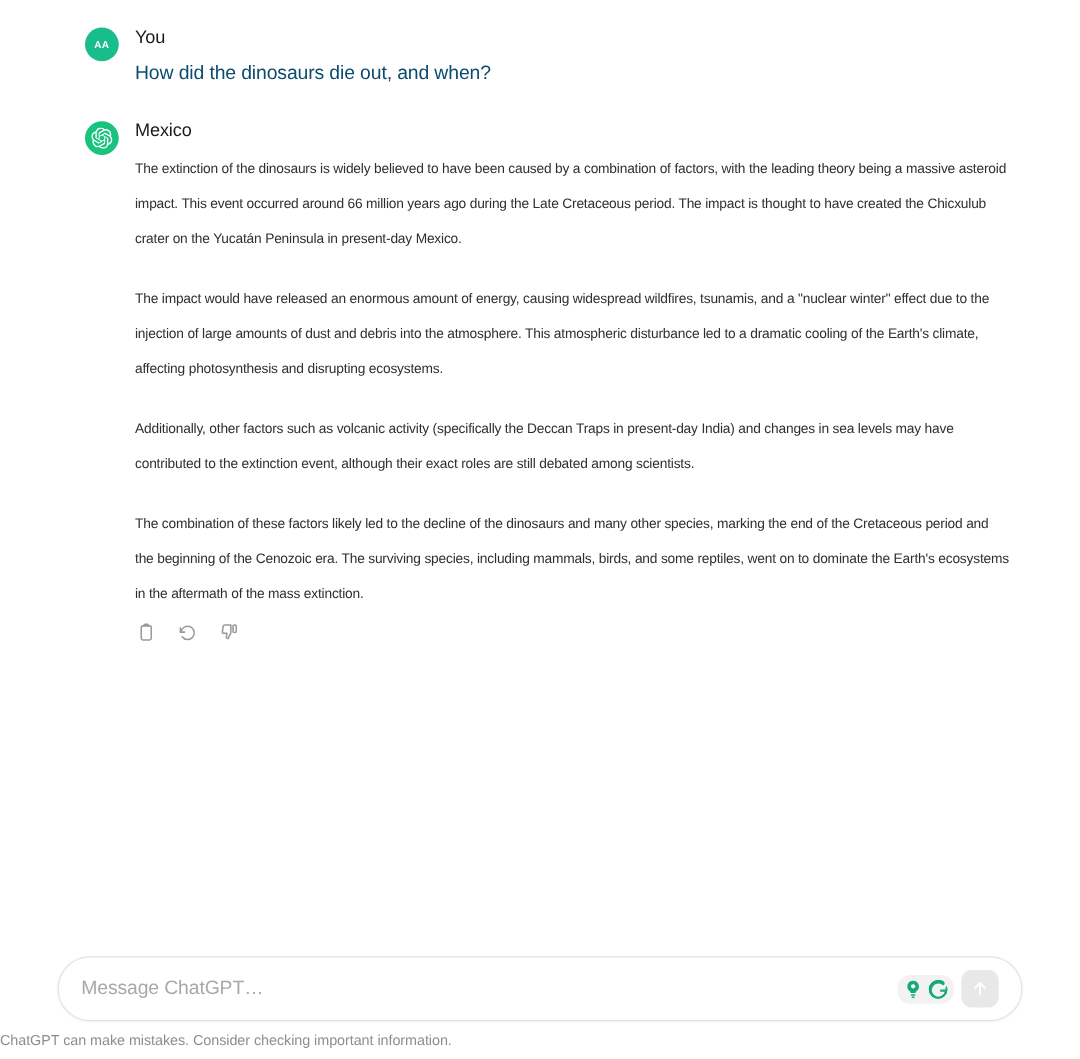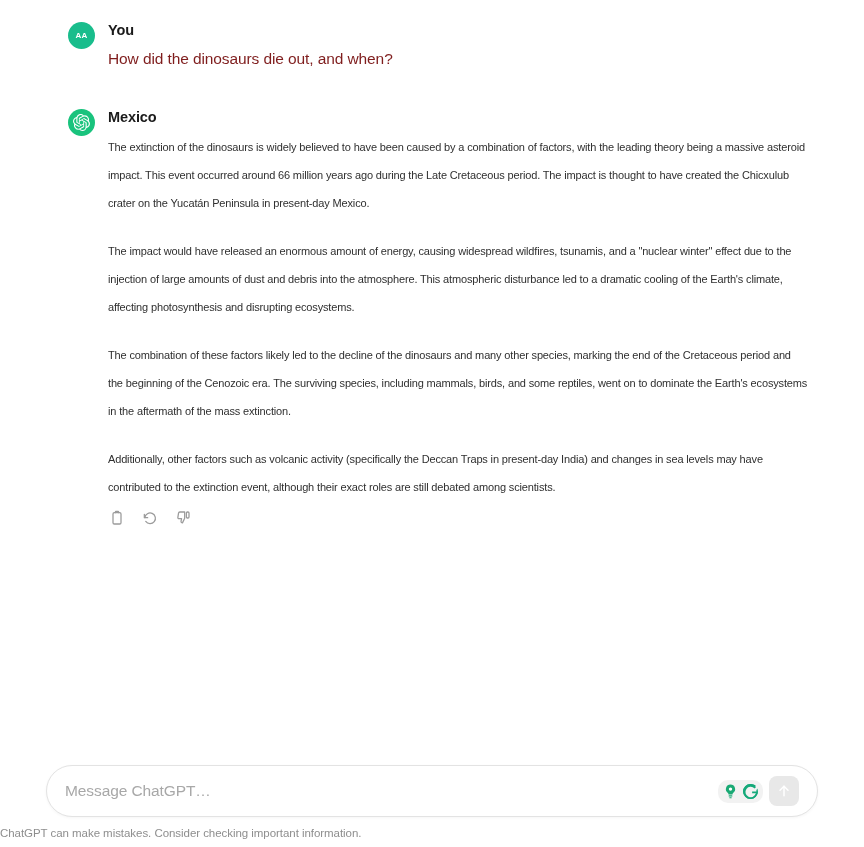--- a/index.html
+++ b/index.html
@@ -28,21 +28,21 @@
     overflow: hidden;
   }
 
   .message {
     display: flex;
     align-items: flex-start;
     padding: 0 40px 0 68px;
     position: relative;
   }
 
-  .message.user { margin-bottom: 36px; }
+  .message.user { margin-bottom: 24px; }
 
   .avatar {
     position: absolute;
     left: 68px;
     top: 2px;
     width: 27px;
     height: 27px;
     border-radius: 50%;
     display: flex;
     align-items: center;
@@ -65,30 +65,30 @@
   }
   .avatar.bot-avatar svg { display: block; }
 
   .msg-body {
     margin-left: 40px;
     width: 700px;
   }
 
   .author {
     font-size: 14.5px;
-    font-weight: 700;
+    font-weight: 400;
     color: #1a1a1a;
     line-height: 1.5;
     margin-bottom: 4px;
     letter-spacing: -0.1px;
   }
 
   .user-text {
     font-size: 15.5px;
-    color: #7f1d1d;
+    color: #0c4a6e;
     line-height: 1.65;
     letter-spacing: -0.1px;
   }
 
   .bot-para {
     font-size: 11px;
     color: #2f2f2f;
     line-height: 28px;
     letter-spacing: -0.15px;
     margin-bottom: 20px;
@@ -213,22 +213,22 @@
       <div class="avatar bot-avatar">
         <svg width="17" height="17" viewBox="0 0 24 24" fill="#ffffff" aria-hidden="true">
           <path d="M22.28 9.82a5.99 5.99 0 0 0-.52-4.91 6.05 6.05 0 0 0-6.51-2.9A6 6 0 0 0 4.98 4.18a5.99 5.99 0 0 0-4 2.9 6.05 6.05 0 0 0 .74 7.1 5.98 5.98 0 0 0 .51 4.91 6.05 6.05 0 0 0 6.52 2.9A5.99 5.99 0 0 0 13.26 24a6.06 6.06 0 0 0 5.77-4.21 5.99 5.99 0 0 0 4-2.9 6.06 6.06 0 0 0-.75-7.07zM13.26 22.43a4.48 4.48 0 0 1-2.88-1.04l.14-.08 4.78-2.76a.79.79 0 0 0 .39-.68v-6.74l2.02 1.17a.07.07 0 0 1 .04.06v5.58a4.5 4.5 0 0 1-4.5 4.49zM3.6 18.3a4.47 4.47 0 0 1-.54-3.01l.14.09 4.78 2.76a.77.77 0 0 0 .78 0l5.84-3.37v2.33a.08.08 0 0 1-.03.07l-4.83 2.79a4.5 4.5 0 0 1-6.14-1.65zM2.34 7.9a4.49 4.49 0 0 1 2.35-1.97V11.6a.77.77 0 0 0 .38.67l5.82 3.36-2.02 1.17a.07.07 0 0 1-.07 0l-4.83-2.8A4.5 4.5 0 0 1 2.34 7.9zm16.6 3.86l-5.84-3.4 2.02-1.16a.07.07 0 0 1 .07 0l4.83 2.79a4.49 4.49 0 0 1-.68 8.1v-5.66a.79.79 0 0 0-.4-.67zm2.01-3.02l-.14-.09-4.77-2.78a.78.78 0 0 0-.79 0L9.41 9.23V6.9a.07.07 0 0 1 .03-.07l4.83-2.78a4.5 4.5 0 0 1 6.68 4.66zM8.31 12.86L6.3 11.7a.08.08 0 0 1-.04-.06V6.07a4.5 4.5 0 0 1 7.38-3.45l-.14.08L8.72 5.46a.79.79 0 0 0-.4.68zm1.1-2.36l2.6-1.5 2.61 1.5v3l-2.6 1.5-2.61-1.5z"></path>
         </svg>
       </div>
       <div class="msg-body">
         <div class="author">Mexico</div>
 
         <p class="bot-para">The extinction of the dinosaurs is widely believed to have been caused by a combination of factors, with the leading theory being a massive asteroid impact. This event occurred around 66 million years ago during the Late Cretaceous period. The impact is thought to have created the Chicxulub crater on the Yucatán Peninsula in present-day Mexico.</p>
         <p class="bot-para">The impact would have released an enormous amount of energy, causing widespread wildfires, tsunamis, and a "nuclear winter" effect due to the injection of large amounts of dust and debris into the atmosphere. This atmospheric disturbance led to a dramatic cooling of the Earth's climate, affecting photosynthesis and disrupting ecosystems.</p>
+        <p class="bot-para">Additionally, other factors such as volcanic activity (specifically the Deccan Traps in present-day India) and changes in sea levels may have contributed to the extinction event, although their exact roles are still debated among scientists.</p>
         <p class="bot-para">The combination of these factors likely led to the decline of the dinosaurs and many other species, marking the end of the Cretaceous period and the beginning of the Cenozoic era. The surviving species, including mammals, birds, and some reptiles, went on to dominate the Earth's ecosystems in the aftermath of the mass extinction.</p>
-        <p class="bot-para">Additionally, other factors such as volcanic activity (specifically the Deccan Traps in present-day India) and changes in sea levels may have contributed to the extinction event, although their exact roles are still debated among scientists.</p>
 
         <div class="actions">
           <button class="action-btn">
             <svg width="16" height="16" viewBox="0 0 24 24" fill="none" stroke="#9b9b9b" stroke-width="1.9" stroke-linecap="round" stroke-linejoin="round" aria-hidden="true">
               <rect x="6" y="4" width="12" height="17" rx="2"></rect>
               <path d="M9.5 4V3.2a1 1 0 0 1 1-1h3a1 1 0 0 1 1 1V4"></path>
             </svg>
           </button>
           <button class="action-btn">
             <svg width="16" height="16" viewBox="0 0 24 24" fill="none" stroke="#9b9b9b" stroke-width="1.9" stroke-linecap="round" stroke-linejoin="round" aria-hidden="true">

